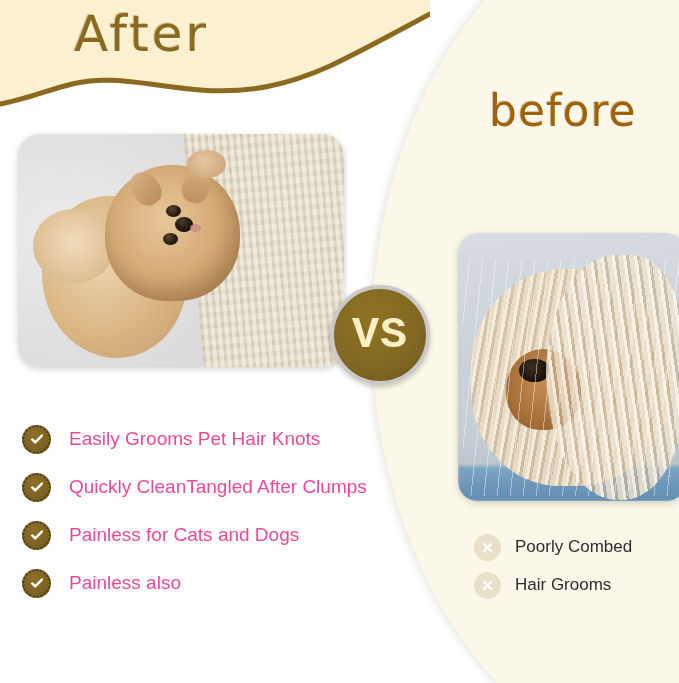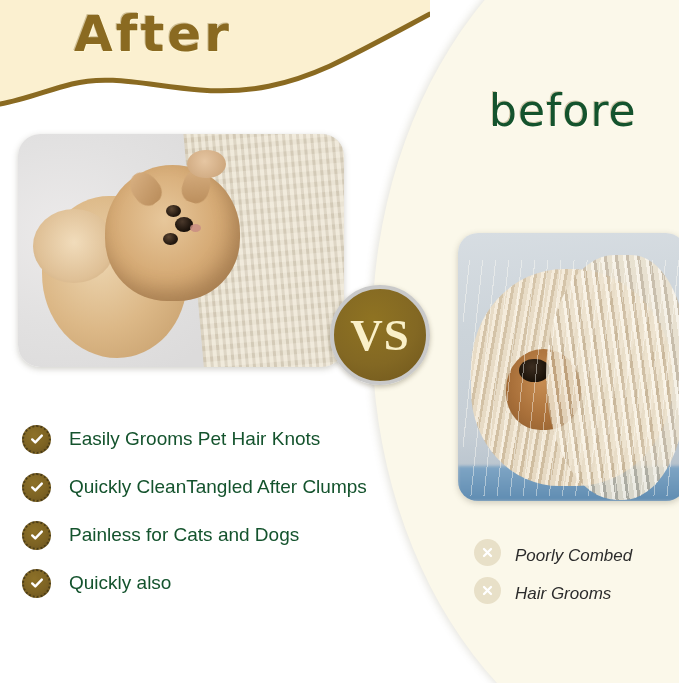--- a/index.html
+++ b/index.html
@@ -43,38 +43,38 @@
   }
   .banner svg { display: block; }
 
   .banner-title {
     position: absolute;
     left: 74px;
     top: 5px;
     z-index: 6;
     font-family: "DejaVu Sans", sans-serif;
     font-size: 50px;
-    font-weight: 700;
+    font-weight: 400;
     letter-spacing: 3px;
     color: #8a6a21;
     text-shadow: 1px 1px 0 rgba(255,248,215,0.85),
                  -1px -1px 0 rgba(110,82,18,0.30);
     text-align: right;
   }
 
   .before-title {
     position: absolute;
     left: 489px;
     top: 85px;
     z-index: 6;
     font-family: "DejaVu Sans", sans-serif;
     font-size: 44px;
     font-weight: 400;
     letter-spacing: 1px;
-    color: #14532d;
+    color: #a16207;
     text-shadow: 1px 1px 0 rgba(255,252,238,0.9),
                  -1px -1px 0 rgba(110,82,18,0.28);
   }
 
   
   .photo {
     position: absolute;
     overflow: hidden;
     border-radius: 22px;
     z-index: 3;
@@ -303,21 +303,21 @@
     background: radial-gradient(circle at 42% 34%, #8f7322 0%, #836823 55%, #6f561c 100%);
     border: 4px solid #c9c9c9;
     box-sizing: border-box;
     display: flex;
     align-items: center;
     justify-content: center;
     z-index: 9;
     box-shadow: 0 2px 5px rgba(60,50,20,0.28);
   }
   .vs-badge span {
-    font-family: Liberation Serif, serif;
+    font-family: Liberation Mono, monospace;
     font-size: 45px;
     font-weight: 700;
     color: #faf0c8;
     letter-spacing: 1px;
     line-height: 1;
   }
 
   
   .check-list {
     position: absolute;
@@ -342,36 +342,35 @@
     box-sizing: border-box;
     display: flex;
     align-items: center;
     justify-content: center;
   }
   .check-icon svg { display: block; }
   .check-label {
     margin-left: 18px;
     font-family: "Liberation Sans", sans-serif;
     font-size: 19px;
-    color: #14532d;
+    color: #ec4899;
     white-space: nowrap;
   }
 
   .x-list {
     position: absolute;
     left: 474px;
     top: 528px;
     width: 200px;
     z-index: 5;
   }
   .x-row {
     display: flex;
-    align-items: flex-end;
+    align-items: center;
     height: 38px;
-    font-style: italic;
   }
   .x-icon {
     width: 27px;
     height: 27px;
     flex: 0 0 27px;
     border-radius: 50%;
     background: #e8e0c8;
     display: flex;
     align-items: center;
     justify-content: center;
@@ -467,21 +466,21 @@
           </svg>
       </span>
       <span class="check-label">Painless for Cats and Dogs</span>
     </div>
     <div class="check-row">
       <span class="check-icon">
         <svg width="16" height="16" viewBox="0 0 16 16">
             <path d="M3.2 8.4 L6.3 11.4 L12.8 4.6" fill="none" stroke="#ffffff" stroke-width="2.4" stroke-linecap="round" stroke-linejoin="round"></path>
           </svg>
       </span>
-      <span class="check-label">Quickly also</span>
+      <span class="check-label">Painless also</span>
     </div>
   </div>
 
   <div class="x-list">
     <div class="x-row">
       <span class="x-icon">
         <svg width="15" height="15" viewBox="0 0 15 15">
             <path d="M4 4 L11 11 M11 4 L4 11" fill="none" stroke="#ffffff" stroke-width="2.3" stroke-linecap="round"></path>
           </svg>
       </span>

